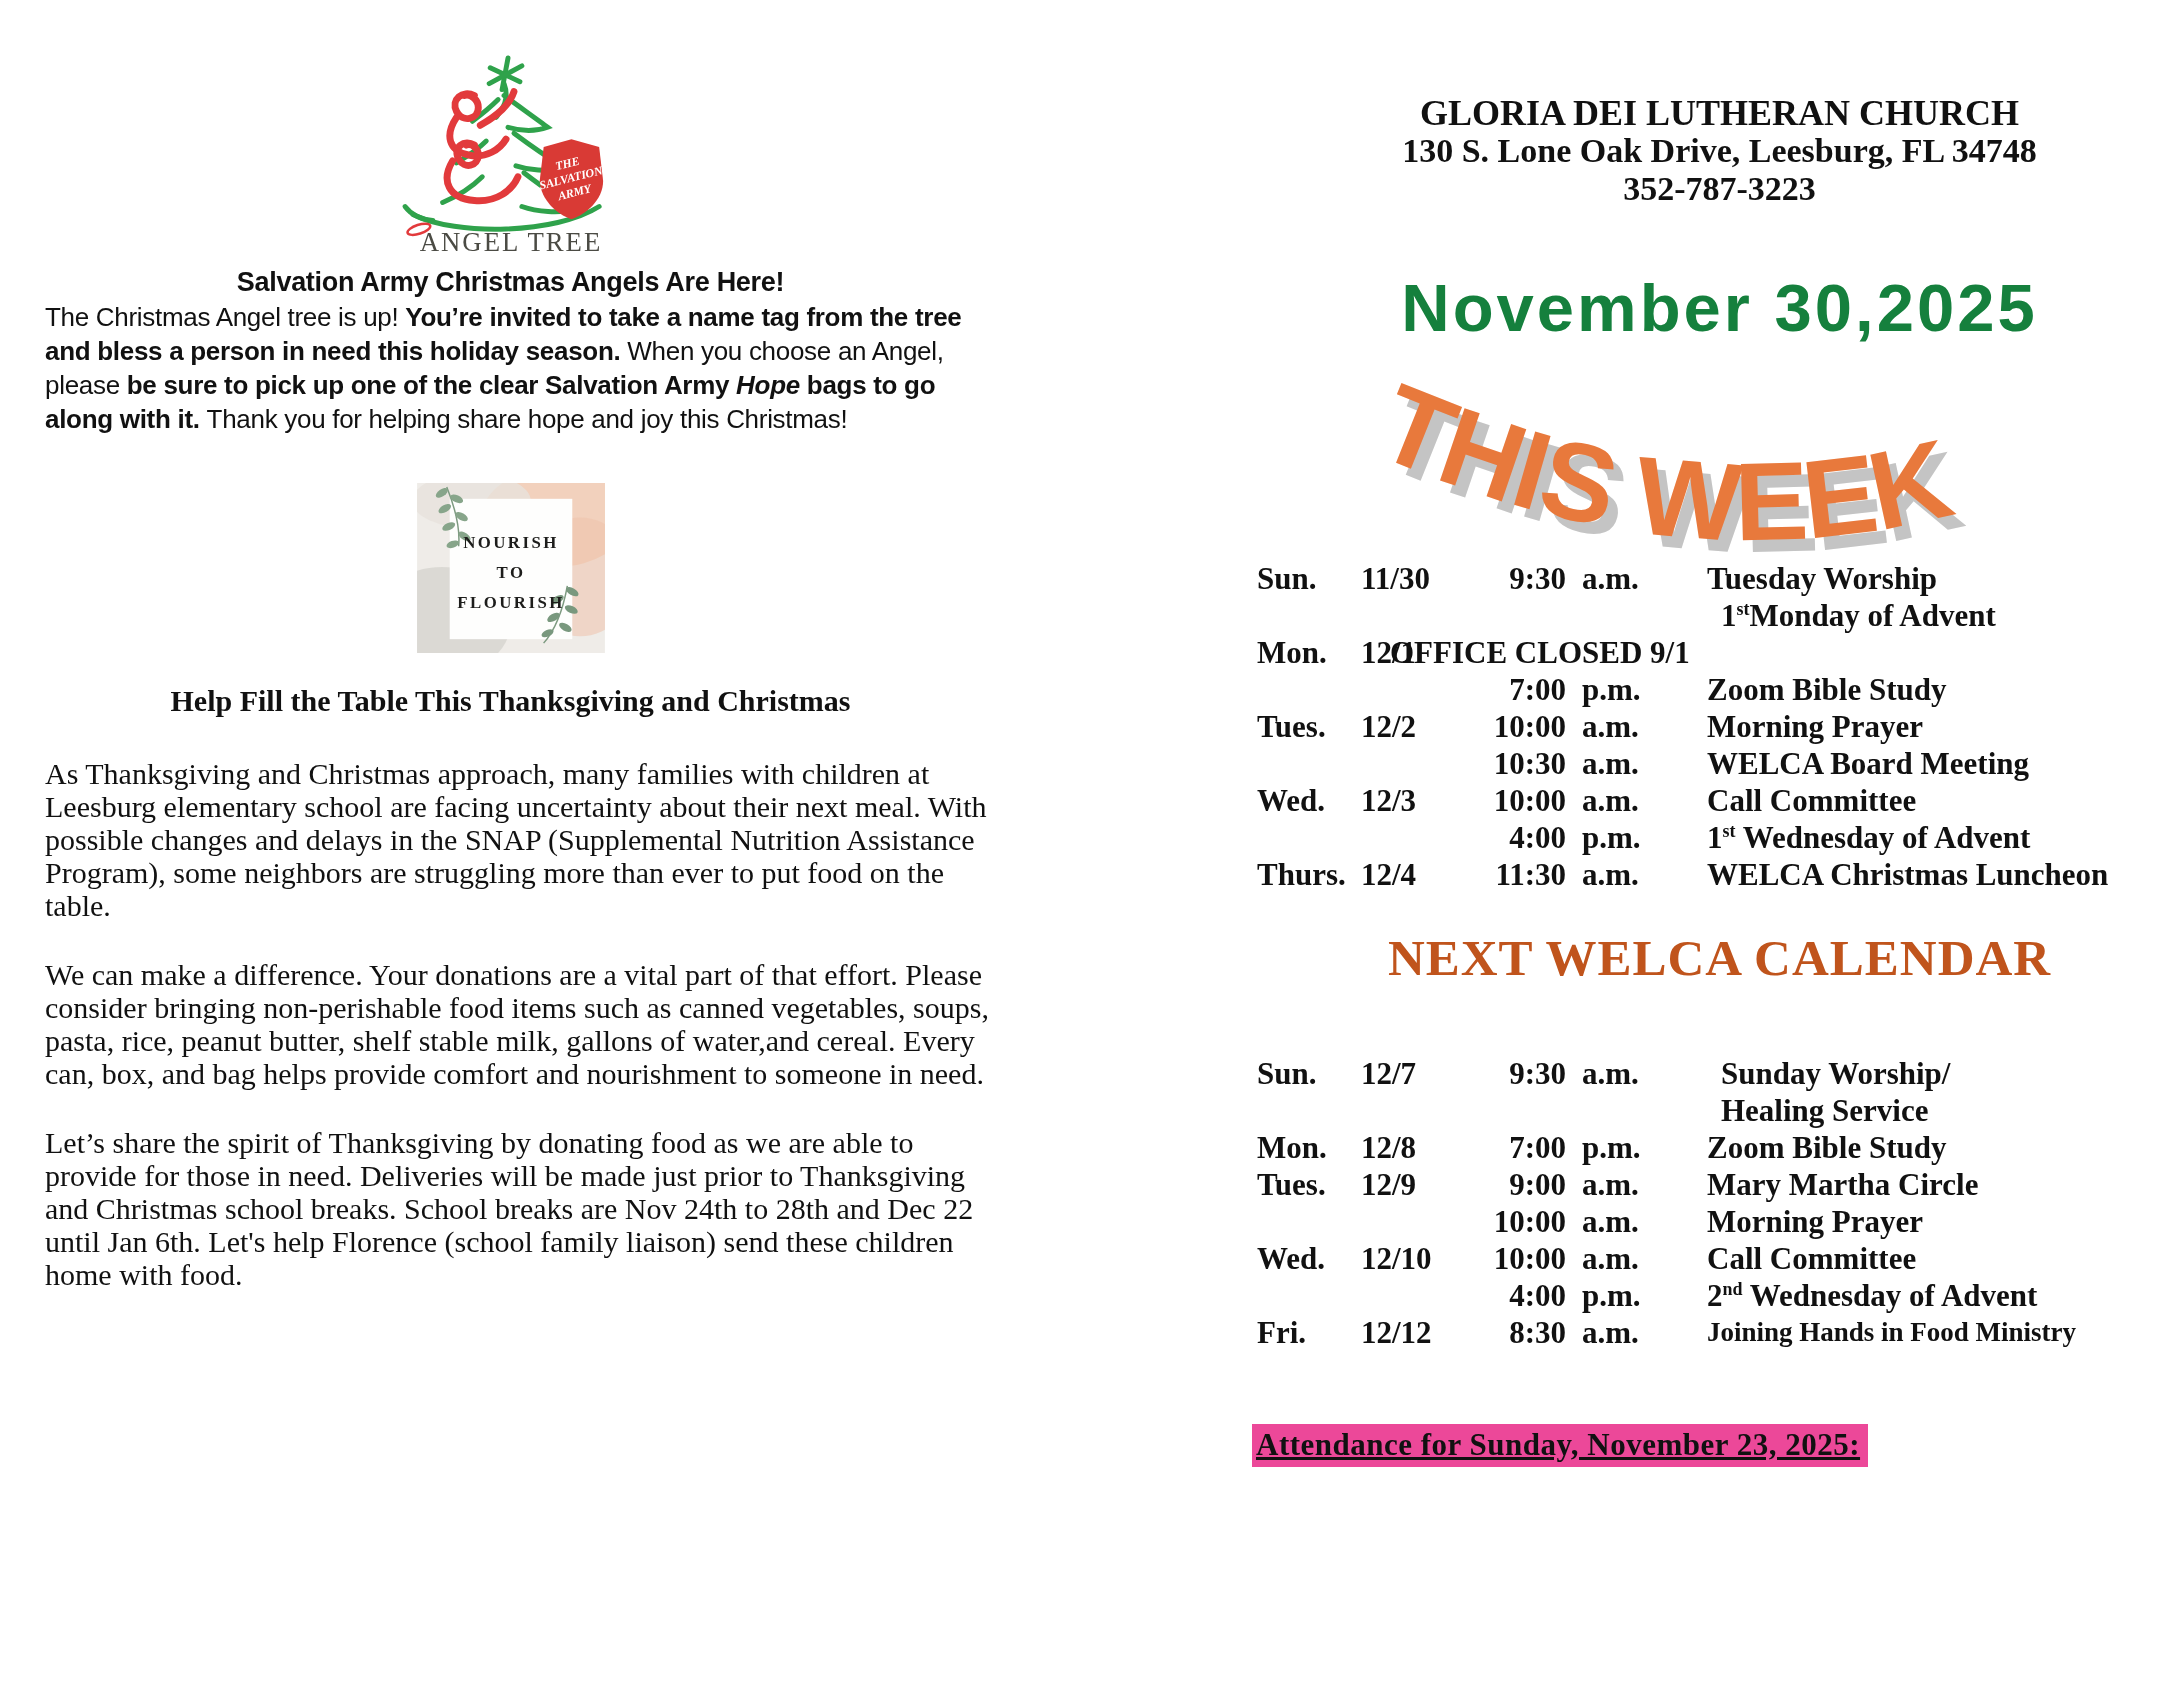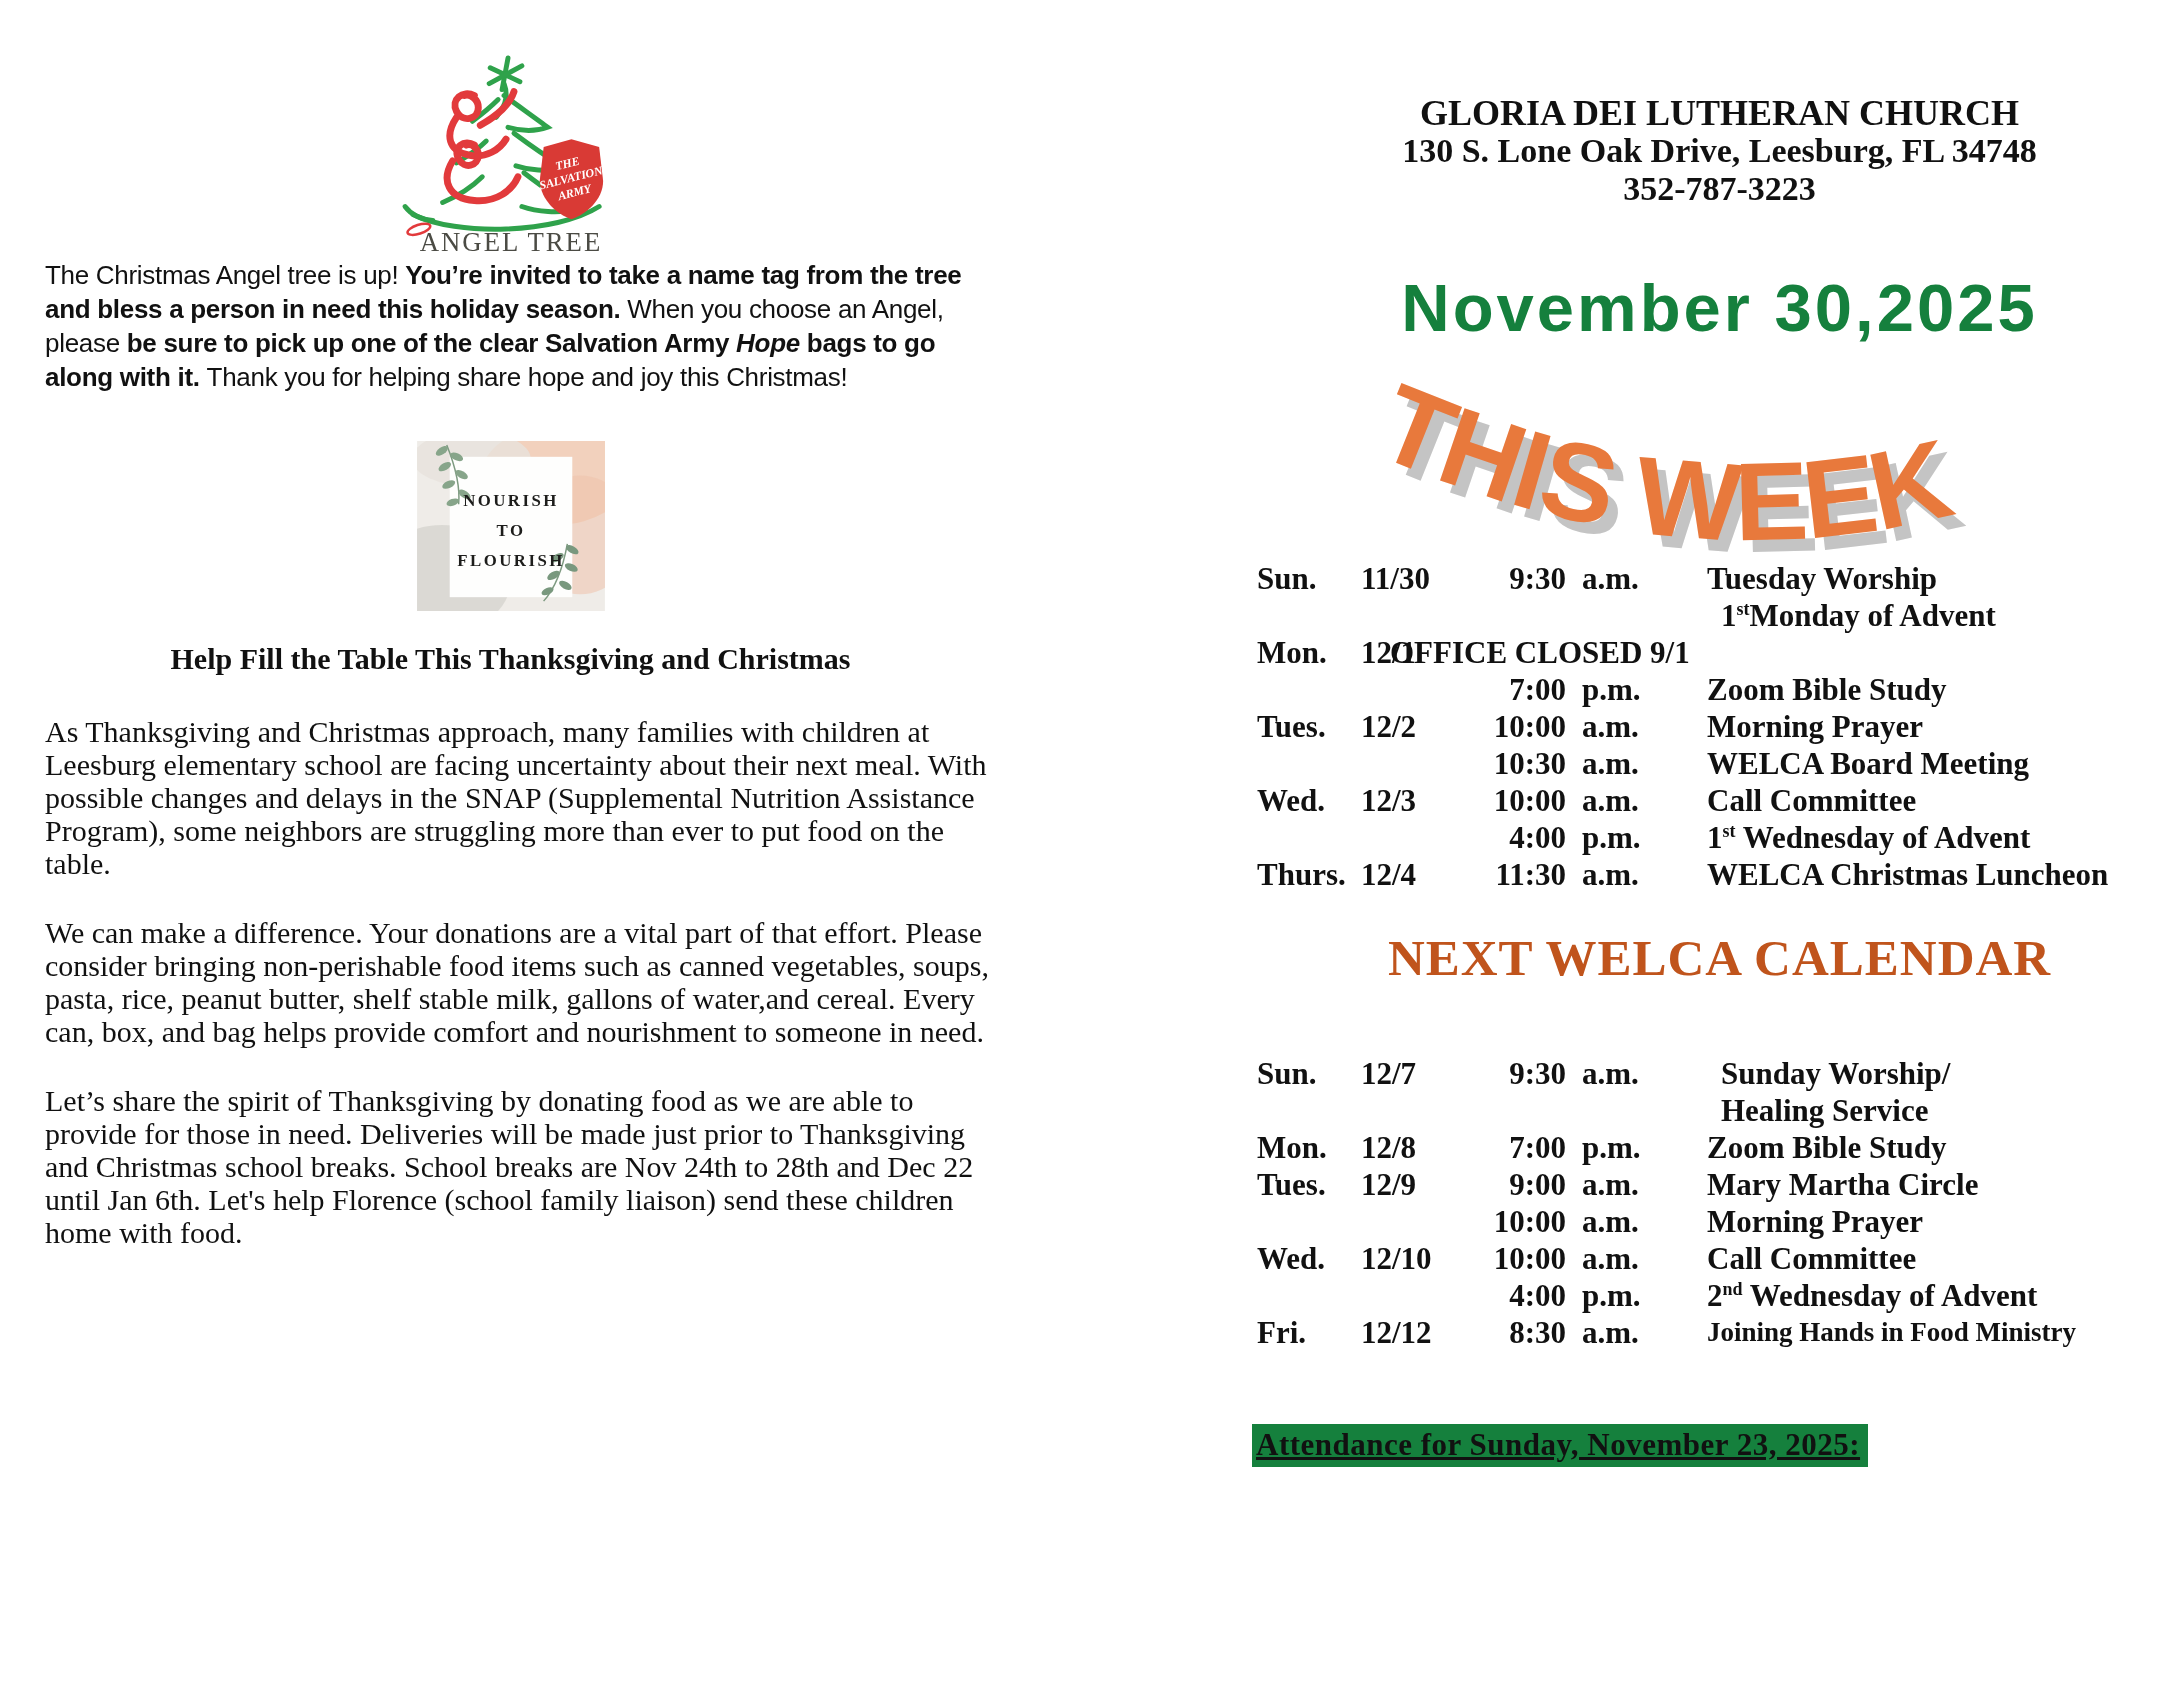--- a/index.html
+++ b/index.html
@@ -37,21 +37,21 @@
   .c-event{padding-left:24px;white-space:nowrap;}
   .c-event.indent{padding-left:38px;}
   .c-event.ev-small{font-size:27px;}
   .c-merged{grid-column:3/6;position:relative;left:-74px;white-space:nowrap;}
   .schedule sup{font-size:58%;vertical-align:super;line-height:0;}
 
   .next-heading{margin-top:36px;text-align:center;font-weight:bold;font-size:51px;
                 line-height:59px;letter-spacing:1px;color:#C0541C;}
   .week2{margin-top:67px;}
   .attendance-wrap{margin-top:73px;padding-left:3px;}
-  .attendance{display:inline-block;background:#15803d;font-weight:bold;font-size:31px;
+  .attendance{display:inline-block;background:#ec4899;font-weight:bold;font-size:31px;
               line-height:40px;padding:1px 8px 2px 4px;text-decoration:underline;letter-spacing:0.5px;}
 </style>
 </head>
 <body>
 
 <div class="left-col">
 
   <div class="logo-wrap">
     <svg viewBox="0 0 250 210" width="248" height="208">
 
@@ -85,20 +85,21 @@
           <text x="186" y="133" font-size="12">SALVATION</text>
           <text x="186" y="148" font-size="12">ARMY</text>
         </g>
       </g>
 
       <ellipse cx="32" cy="181" rx="12" ry="4.5" transform="rotate(-18 32 181)" fill="none" stroke="#E23A3C" stroke-width="2.5"></ellipse>
       <text x="125" y="203" text-anchor="middle" font-family="Liberation Serif, serif" font-size="27" letter-spacing="2" fill="#4b4b44">ANGEL TREE</text>
     </svg>
   </div>
 
+  <div class="sa-heading">Salvation Army Christmas Angels Are Here!</div>
 
   <div class="sa-body">
     <span>The Christmas Angel tree is up! </span><span class="b">You’re invited to take a name tag from the tree and bless a person in need this holiday season. </span><span>When you choose an Angel, please </span><span class="b">be sure to pick up one of the clear Salvation Army </span><span class="bi">Hope</span><span class="b"> bags to go along with it. </span><span>Thank you for helping share hope and joy this Christmas!</span>
   </div>
 
   <div class="nourish-wrap">
     <svg viewBox="0 0 190 172" width="188" height="170">
       <rect width="190" height="172" fill="#efece8"></rect>
       <ellipse cx="140" cy="35" rx="75" ry="50" fill="#f2cdb5" opacity="0.85"></ellipse>
       <ellipse cx="165" cy="95" rx="55" ry="60" fill="#eec3ab" opacity="0.55"></ellipse>

